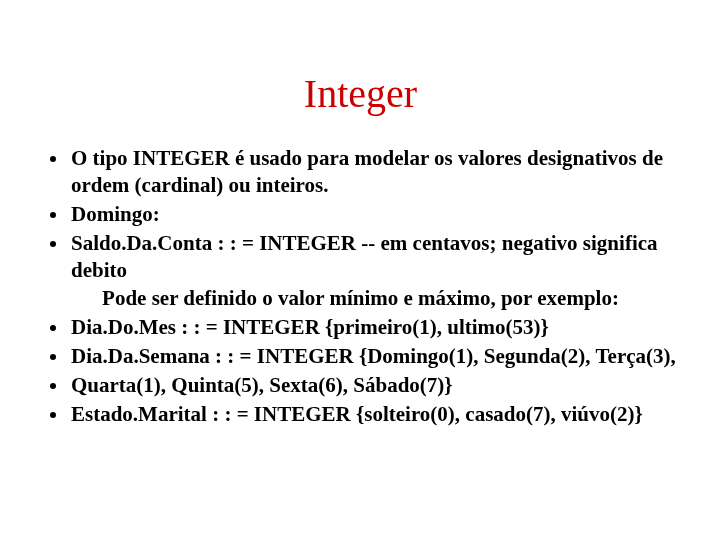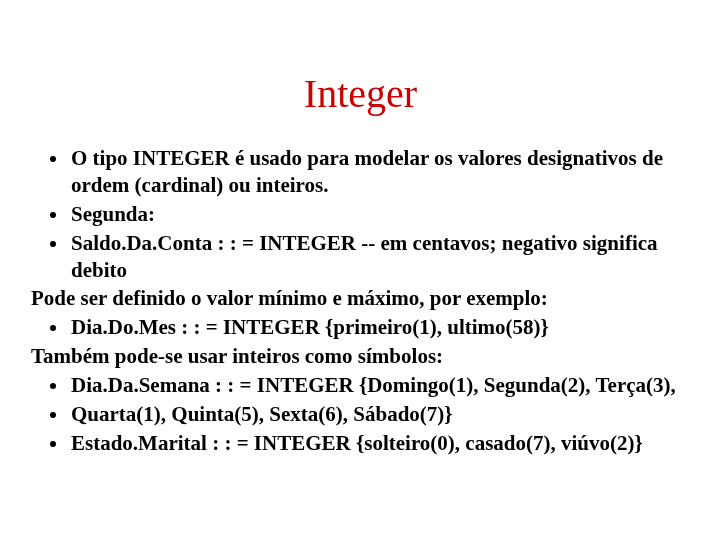--- a/index.html
+++ b/index.html
@@ -35,38 +35,38 @@
     list-style-type: disc;
     margin: 0;
     padding-left: 38px;
   }
   .body li {
     margin: 0 0 2px 0;
     padding-left: 2px;
   }
   .body p {
     margin: 0 0 2px 0;
+    text-align: center;
   }
 </style>
 </head>
 <body>
 
 <div class="slide">
   <div class="title">Integer</div>
 
   <div class="body">
     <ul>
       <li>O tipo INTEGER é usado para modelar os valores designativos de ordem (cardinal) ou inteiros.</li>
-      <li>Segunda:</li>
+      <li>Domingo:</li>
       <li>Saldo.Da.Conta : : = INTEGER -- em centavos; negativo significa debito</li>
     </ul>
     <p>Pode ser definido o valor mínimo e máximo, por exemplo:</p>
     <ul>
-      <li>Dia.Do.Mes : : = INTEGER {primeiro(1), ultimo(58)}</li>
+      <li>Dia.Do.Mes : : = INTEGER {primeiro(1), ultimo(53)}</li>
     </ul>
-    <p>Também pode-se usar inteiros como símbolos:</p>
     <ul>
       <li>Dia.Da.Semana : : = INTEGER {Domingo(1), Segunda(2), Terça(3),</li>
       <li>Quarta(1), Quinta(5), Sexta(6), Sábado(7)}</li>
       <li>Estado.Marital : : = INTEGER {solteiro(0), casado(7), viúvo(2)}</li>
     </ul>
   </div>
 </div>
 
 </body></html>

